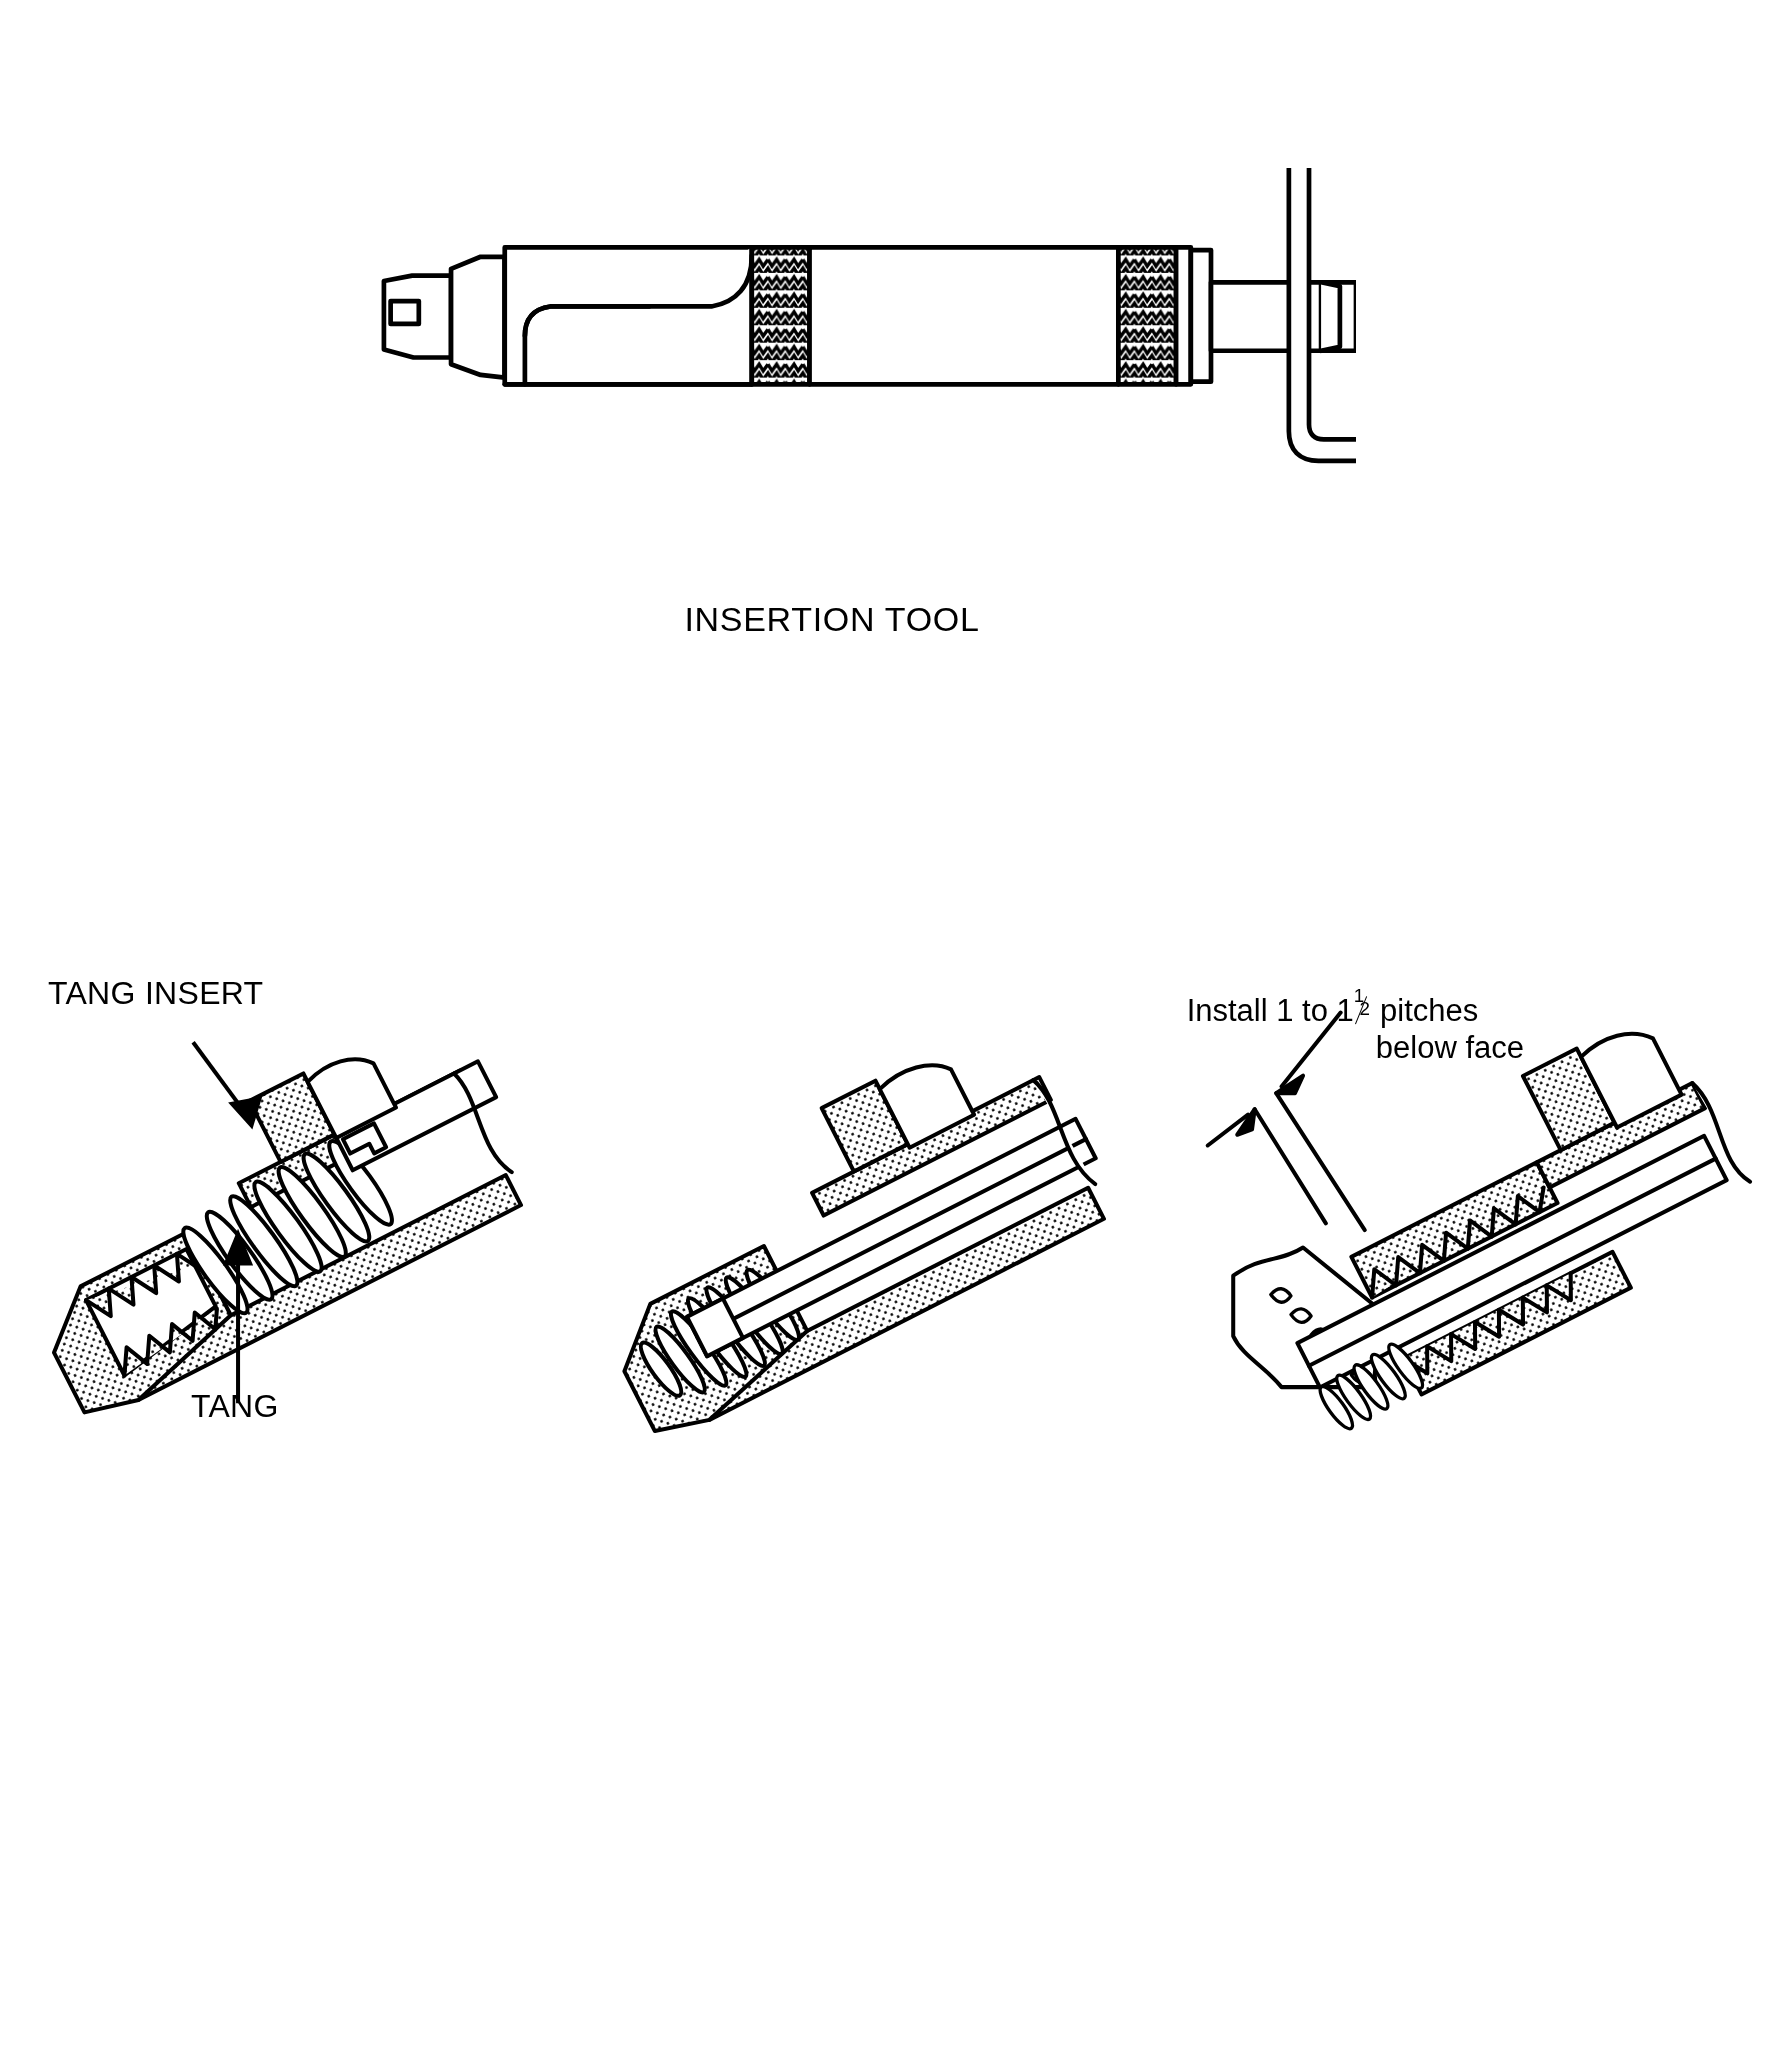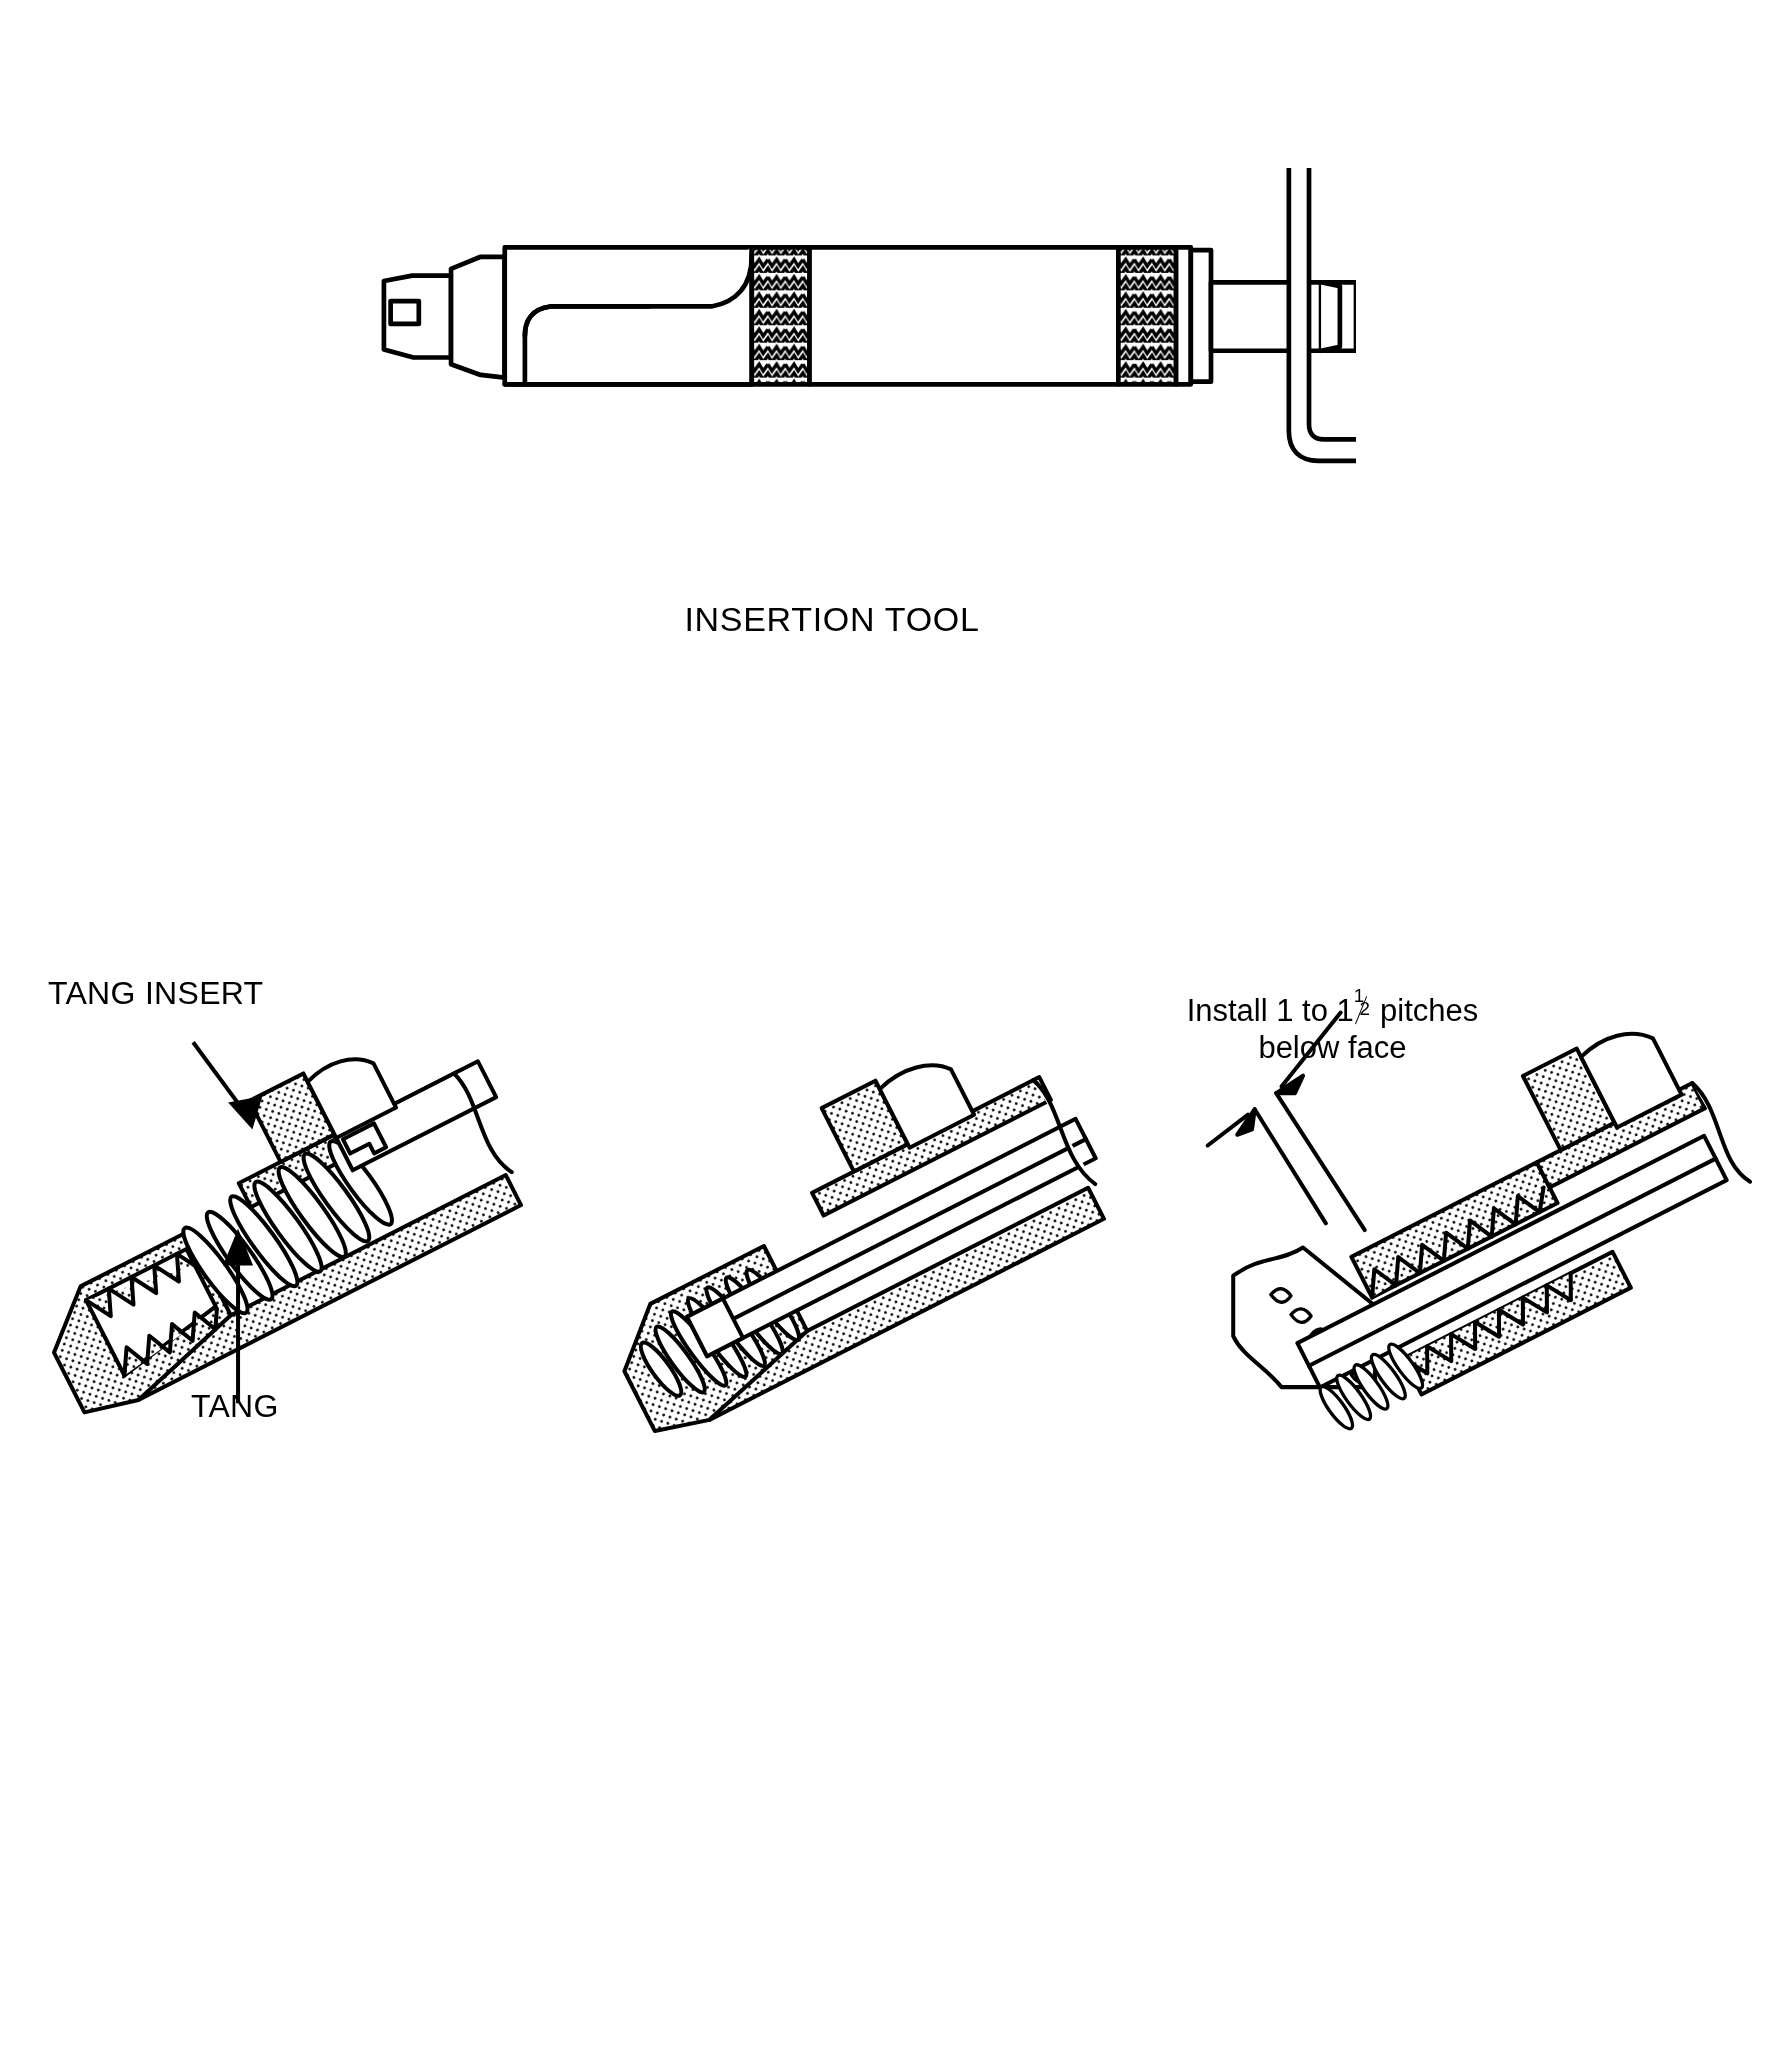--- a/index.html
+++ b/index.html
@@ -69,21 +69,21 @@
 
   #label-pitches {
     position: absolute;
     left: 1141px;
     top: 992px;
     width: 383px;
     text-align: center;
     font-size: 31px;
     line-height: 1.20;
   }
-  #label-pitches .l2 { display: block; }
+  #label-pitches .l2 { display: block; text-align: right; }
   .frac {
     display: inline-block;
     position: relative;
     width: 0.62em;
     height: 1em;
     vertical-align: baseline;
     font-size: 0.92em;
   }
   .frac .num {
     position: absolute;

